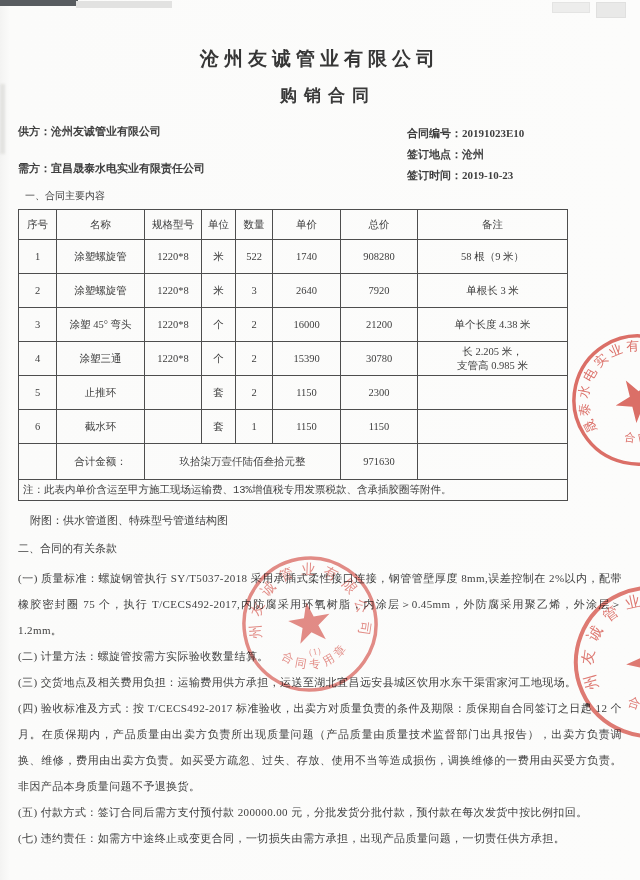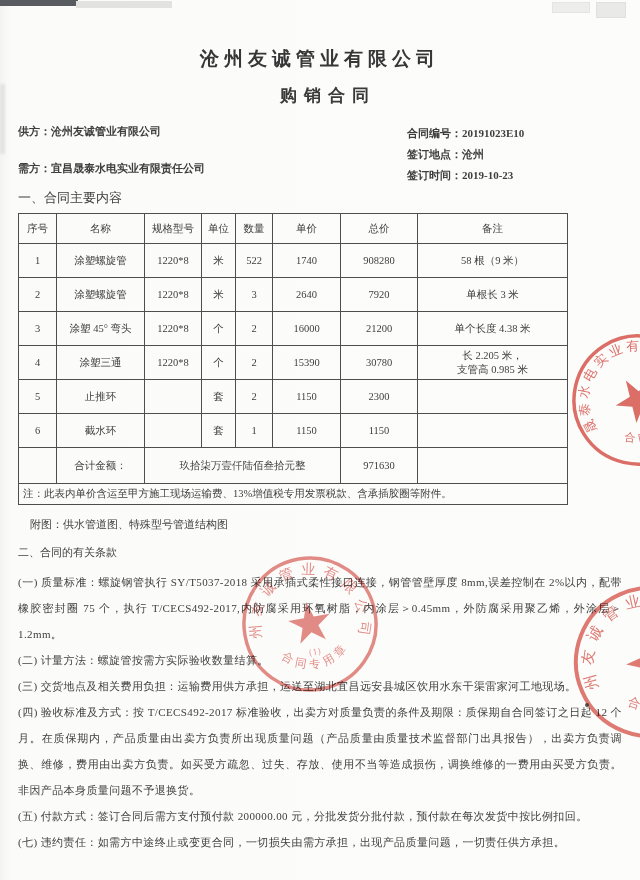--- a/index.html
+++ b/index.html
@@ -25,35 +25,35 @@
   }
   .doc-title{
     margin:12px 0 0 16px;text-align:center;font-size:17px;font-weight:600;
     letter-spacing:7px;color:#3a3a3a;
   }
   .meta{display:flex;justify-content:space-between;margin:16px 18px 0 18px;font-size:11px;font-weight:bold;}
   .meta-left .meta-line{line-height:16px;}
   .meta-left .meta-line + .meta-line{margin-top:21px;}
   .meta-right{width:215px;}
   .meta-right .meta-line{line-height:21px;}
-  .section-title{margin:3px 0 0 18px;font-size:13px;color:#3e3e3e;}
+  .section-title{margin:3px 0 0 25px;font-size:10px;color:#3e3e3e;}
 
   table.items{
     border-collapse:collapse;table-layout:fixed;width:549px;
     margin:6px 0 0 18px;background:transparent;
   }
   table.items th,table.items td{
     border:1px solid #4e4e4e;font-weight:normal;text-align:center;
     font-size:10.5px;color:#3e3e3e;padding:1px 2px;overflow:hidden;
     white-space:pre-line;
   }
   table.items thead tr{height:30px;}
   table.items tbody tr{height:34px;}
   table.items tr.total-row{height:36px;}
-  table.items tr.note-row{height:21px;}
+  table.items tr.note-row{height:21px;font-family:Liberation Mono, monospace;}
   table.items tr.note-row td{text-align:left;padding-left:4px;font-size:10.5px;}
   .attachment-line{margin:12px 0 0 30px;font-size:11px;}
   .section2-title{margin:13px 0 0 18px;font-size:11px;}
   .clauses{margin:9px 18px 0 18px;}
   .clauses p{
     margin:0;font-size:11px;line-height:26px;text-align:justify;
     letter-spacing:.4px;color:#404040;
   }
 
   

